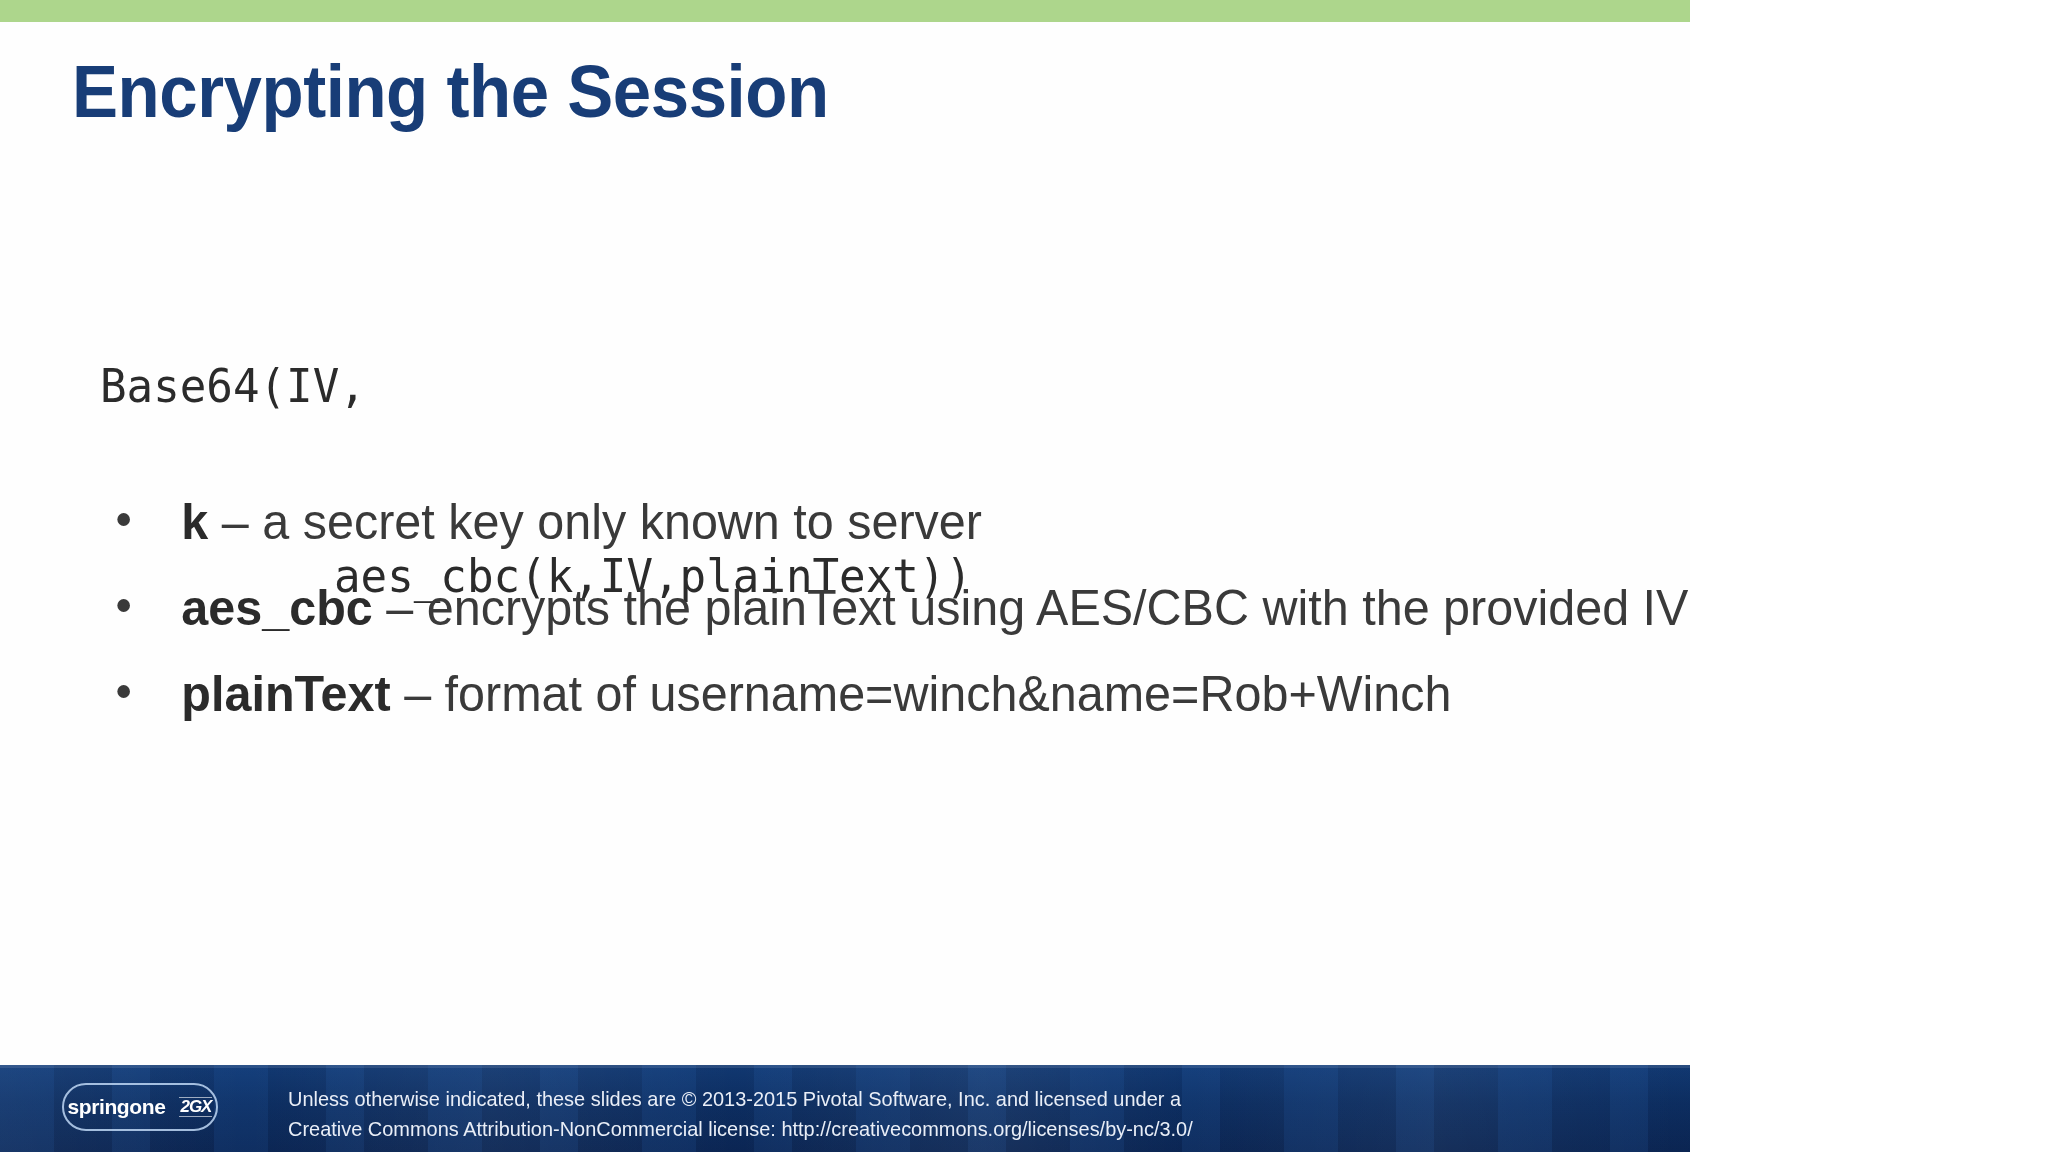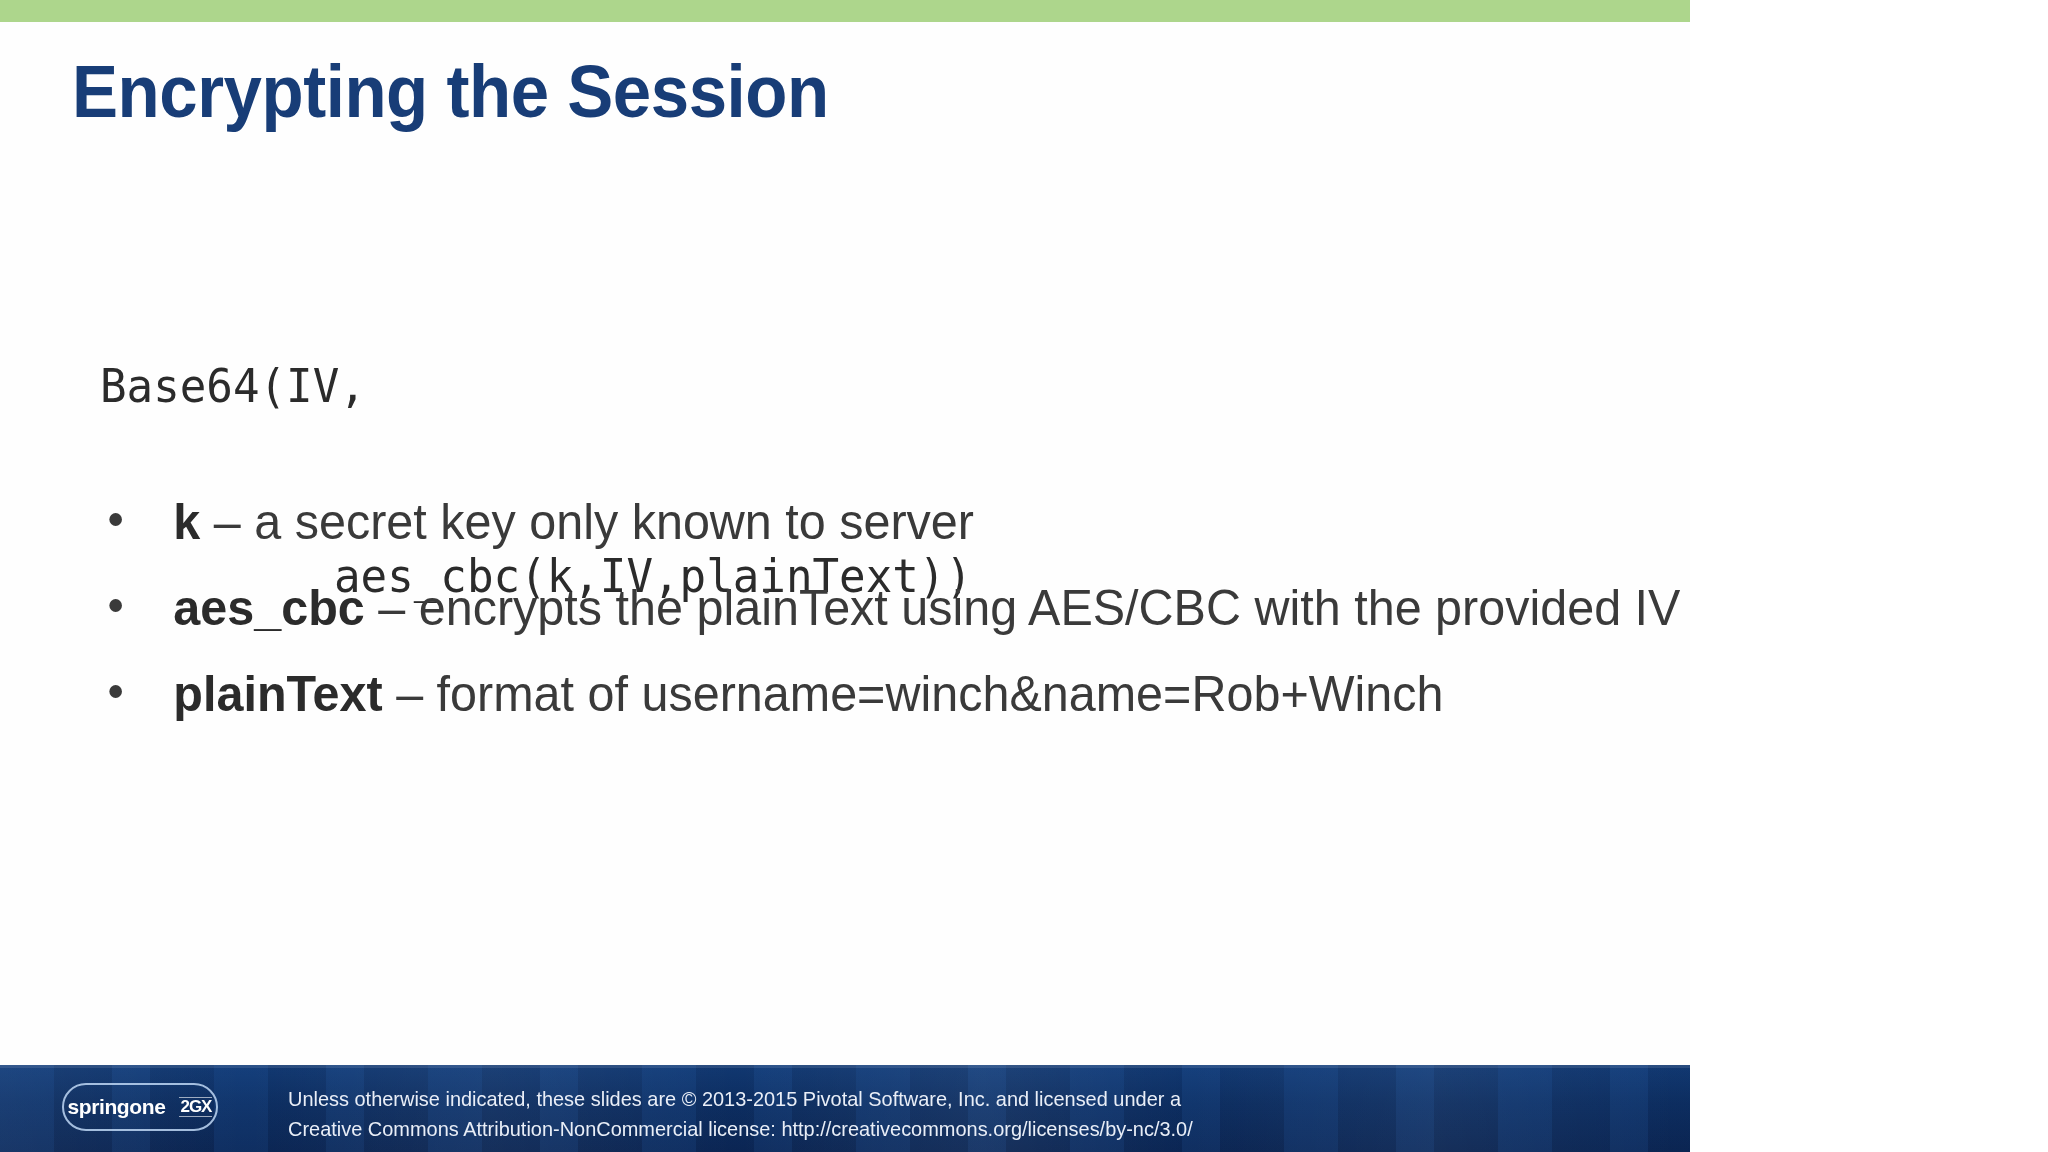--- a/index.html
+++ b/index.html
@@ -60,21 +60,21 @@
     transform: scaleX(0.96);
     transform-origin: left top;
   }
   .code-line { display: block; }
   .code-line.indented { padding-left: 8.8ch; }
 
   
   .bullets {
     position: absolute;
     top: 490px;
-    left: 88px;
+    left: 96px;
     width: 1840px;
   }
   .bullet {
     position: relative;
     display: block;
     padding-left: 88px;
     margin-bottom: 22px;
     font-family: "Liberation Sans Narrow", "Liberation Sans", sans-serif;
     font-size: 50px;
     color: #3a3a3a;
@@ -165,20 +165,21 @@
     font-family: "Liberation Sans", sans-serif;
     font-size: 21px;
     font-weight: bold;
     color: #ffffff;
     letter-spacing: -0.4px;
   }
   .logo-mark {
     font-family: "Liberation Sans", sans-serif;
     font-size: 17px;
     font-weight: bold;
+    font-style: italic;
     color: #ffffff;
     letter-spacing: -1px;
     border-top: 1px solid rgba(255,255,255,0.6);
     border-bottom: 1px solid rgba(255,255,255,0.6);
     line-height: 1.05;
     padding: 0 1px;
   }
 
   .license {
     position: absolute;

